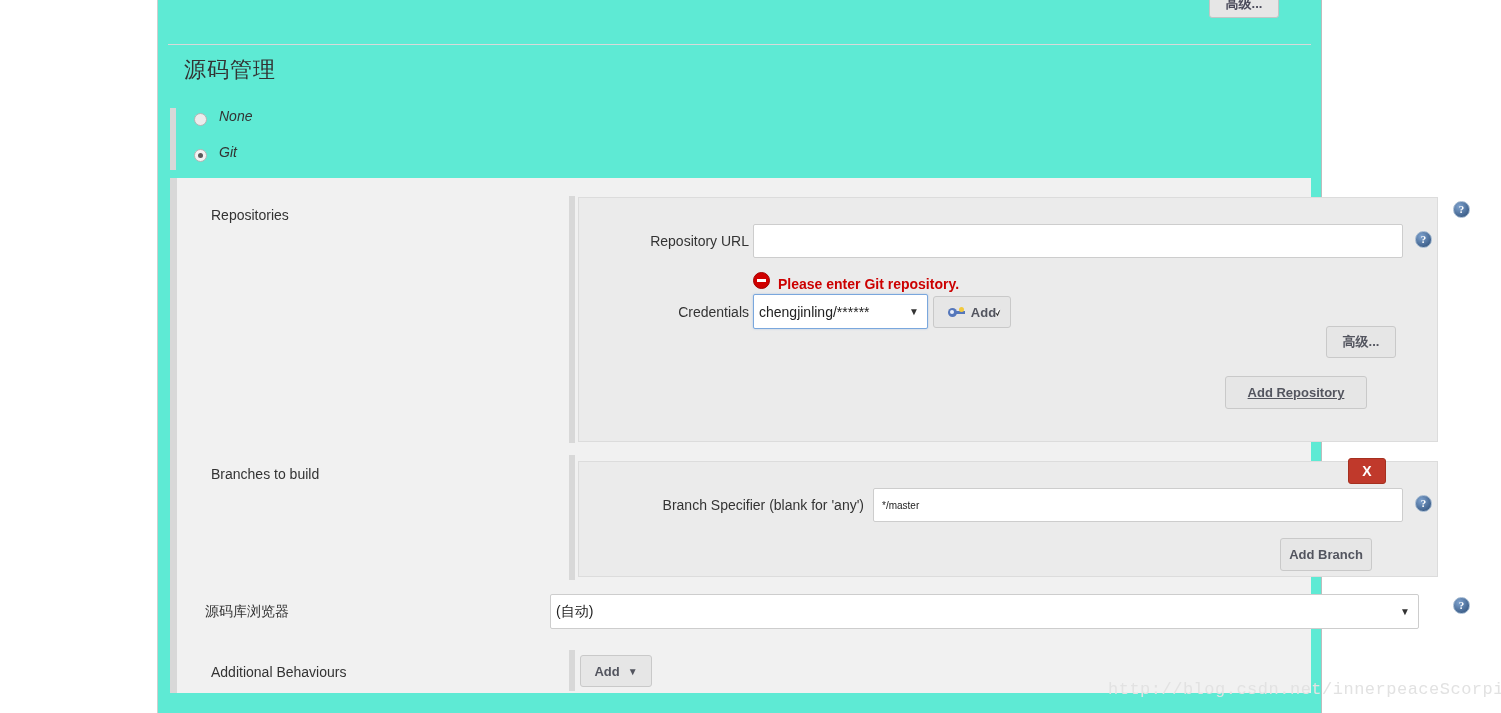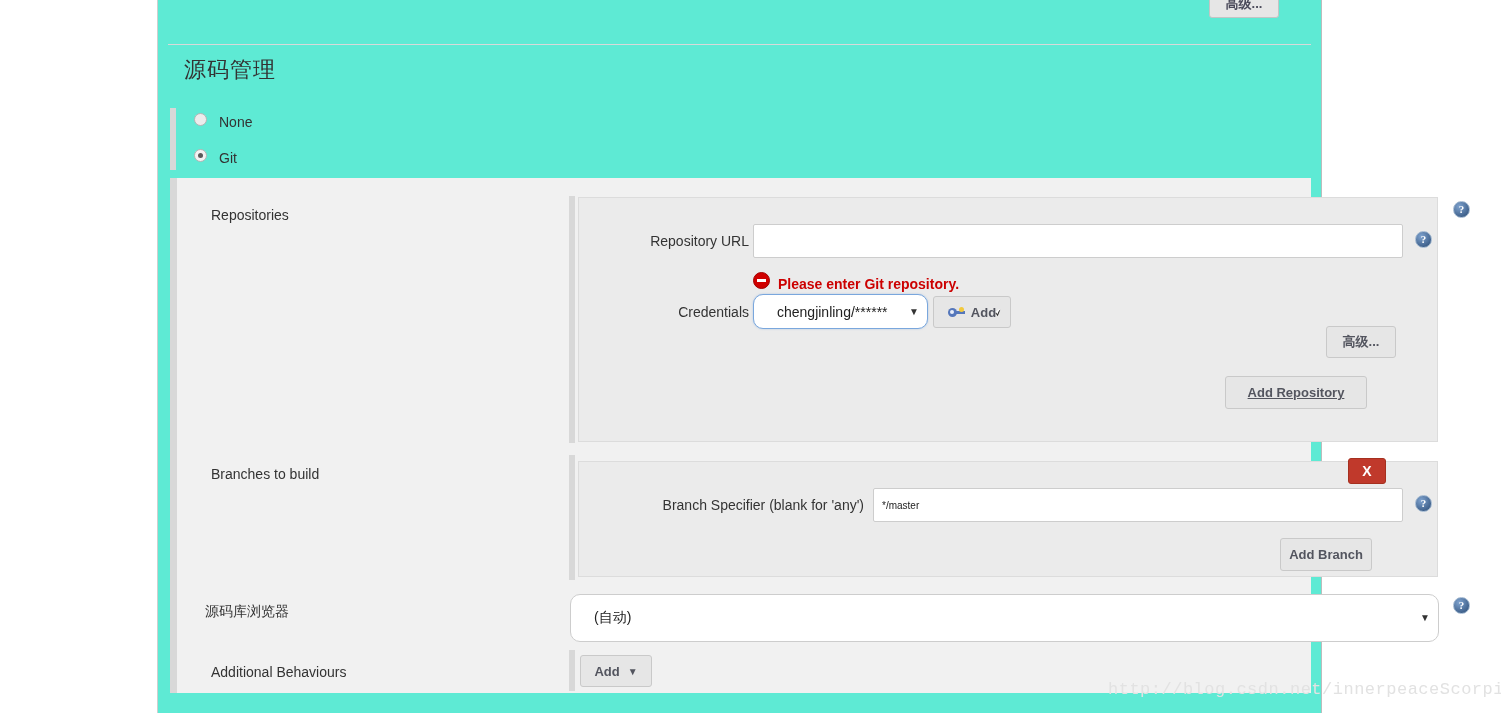--- a/index.html
+++ b/index.html
@@ -97,23 +97,24 @@
     left: 3px;
     top: 3px;
     width: 5px;
     height: 5px;
     border-radius: 50%;
     background: #5a5a5a;
   }
   .radio-label {
     position: absolute;
     left: 51px;
-    top: 10px;
+    top: 4px;
     font-size: 14px;
     color: #333333;
+    font-style: italic;
   }
 
   
   .gutter-bar {
     position: absolute;
     background: #d8d8d8;
   }
   .gutter-radio {
     left: 12px;
     top: 108px;
@@ -217,27 +218,27 @@
     color: #cc0000;
     white-space: nowrap;
     margin-top: 8px;
   }
 
   
   .select-box {
     position: absolute;
     background: #ffffff;
     border: 1px solid #cdcdcd;
-    border-radius: 10px;
+    border-radius: 2px;
     box-sizing: border-box;
     font-size: 14px;
     color: #222222;
     display: flex;
     align-items: center;
-    padding: 0 23px;
+    padding: 0 5px;
   }
   .select-box.focused {
     border: 1px solid #7aa7dd;
     box-shadow: 0 0 2px rgba(110,160,220,.5);
   }
   .select-caret {
     position: absolute;
     right: 8px;
     top: 50%;
     transform: translateY(-50%);
@@ -364,24 +365,24 @@
     font-size: 14px;
     font-weight: bold;
     display: flex;
     align-items: center;
     justify-content: center;
   }
 
   
   .browser-select {
     position: absolute;
-    left: 400px;
+    left: 380px;
     top: 416px;
     width: 869px;
-    height: 48px;
+    height: 35px;
   }
 
   
   .behav-gutter {
     position: absolute;
     left: 399px;
     top: 472px;
     width: 6px;
     height: 41px;
     background: #d8d8d8;

